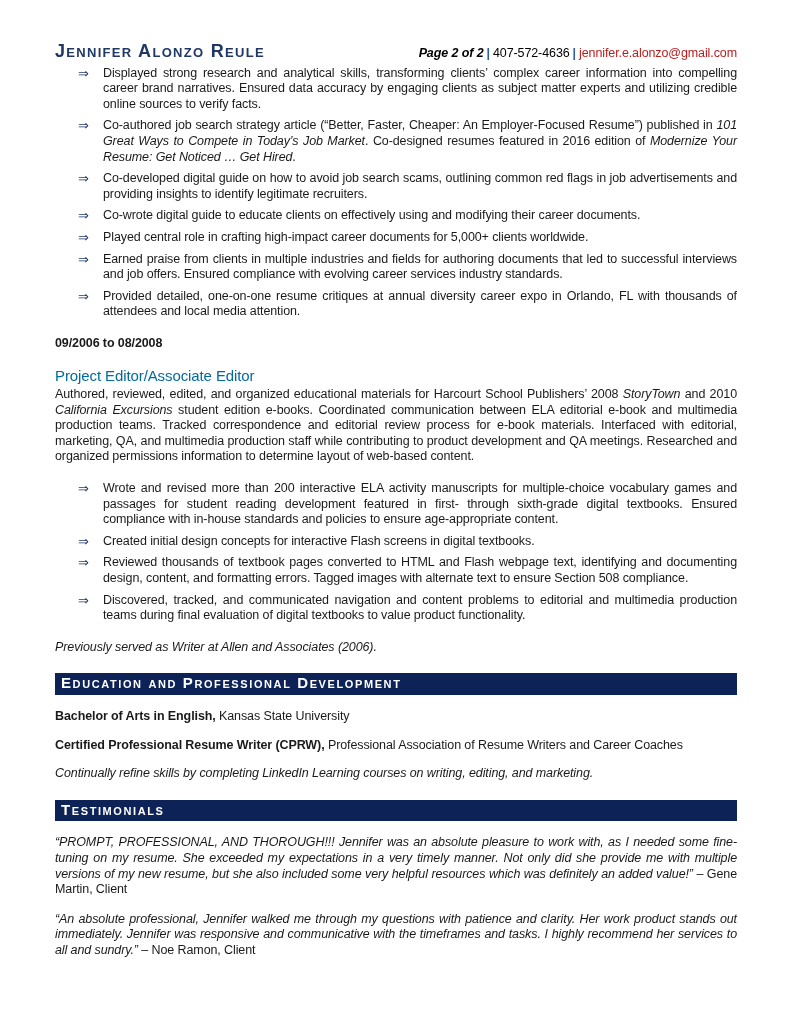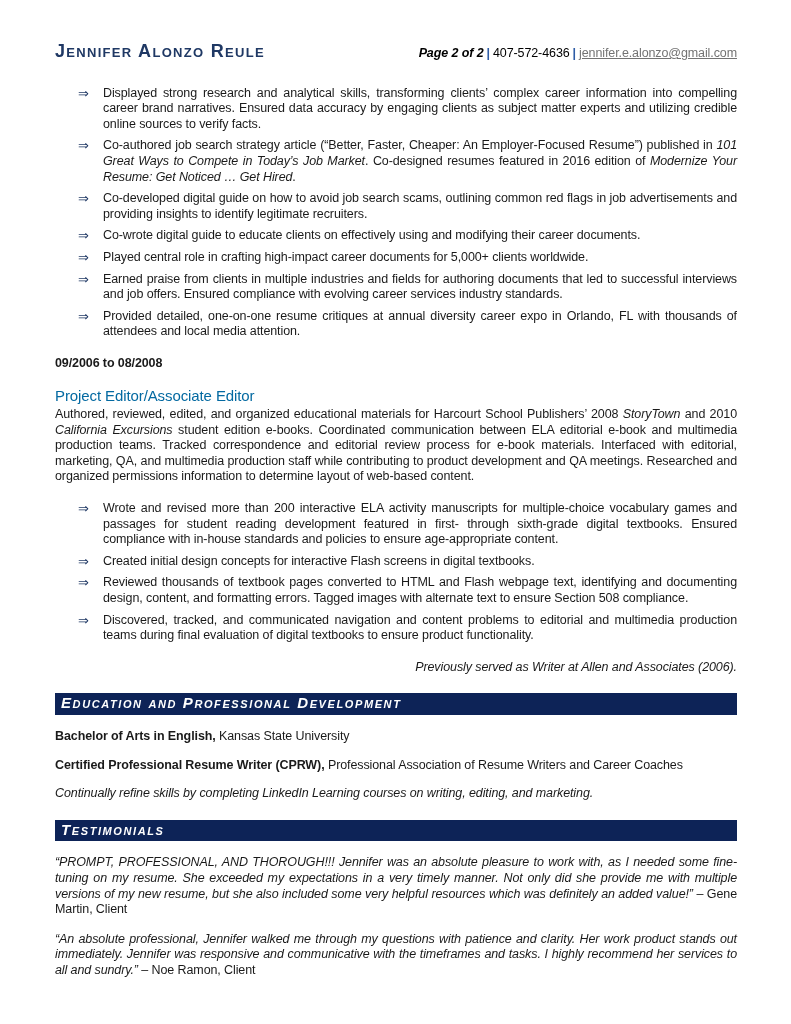--- a/index.html
+++ b/index.html
@@ -4,54 +4,54 @@
 <style>
   html,body{margin:0;padding:0;background:#ffffff;}
   body{
     width:791px;height:1024px;box-sizing:border-box;
     padding:44px 54px 20px 55px;
     font-family:"Liberation Sans","DejaVu Sans",sans-serif;
     font-size:12.5px;line-height:15.6px;color:#1a1a1a;
     letter-spacing:-0.1px;
   }
   
-  .hdr{display:flex;justify-content:space-between;align-items:baseline;margin-bottom:24px;}
+  .hdr{display:flex;justify-content:space-between;align-items:baseline;margin-bottom:4px;}
   .name{
     font-variant-caps:small-caps;font-weight:700;font-size:18px;
     color:#1f3864;letter-spacing:1.3px;white-space:nowrap;
   }
   .contact{font-size:12.5px;white-space:nowrap;color:#000;}
   .pagelabel{font-weight:700;font-style:italic;}
   .pipe{color:#2e5ca6;font-weight:700;padding:0 3px;}
-  .email{color:#737373;text-decoration:underline;cursor:pointer;text-align:right;}
+  .email{color:#b91c1c;cursor:pointer;text-align:right;}
   
   ul.blist{list-style:none;margin:0 0 16px 0;padding:0;}
   ul.blist li{display:flex;margin-bottom:6px;}
   .arr{
     flex:0 0 48px;box-sizing:border-box;padding-left:23px;
     color:#1f3864;font-size:13px;line-height:15.6px;
   }
   .btext{flex:1;text-align:justify;}
   i, .it{font-style:italic;}
   
   .jobline{display:flex;justify-content:space-between;align-items:baseline;margin-top:4px;}
   .company{
     font-variant-caps:small-caps;font-weight:700;font-size:13.5px;
     letter-spacing:0.9px;color:#000;
   }
   .loc{font-size:12.5px;font-weight:400;letter-spacing:0;}
   .dates{font-weight:700;font-size:12.5px;}
   .jobtitle{font-weight:400;font-size:15px;color:#0369a1;margin:16px 0 4px 0;}
   .para{text-align:justify;margin:0 0 16px 0;}
-  .centernote{text-align:right;font-style:italic;margin:16px 0 18px 0;}
+  .centernote{text-align:left;font-style:italic;margin:16px 0 18px 0;}
   
   .banner{
     background:#0d2357;color:#ffffff;
     font-variant-caps:small-caps;font-weight:700;font-size:15px;
-    letter-spacing:1.6px;padding:2px 8px 4px 6px;margin:0 0 14px 0;font-style:italic;
+    letter-spacing:1.6px;padding:2px 8px 4px 6px;margin:0 0 14px 0;
   }
   
   .edu{margin:0 0 13px 0;}
   .edu b{letter-spacing:-0.1px;}
   .eduit{text-align:left;font-style:italic;margin:0 0 18px 0;}
   
   .quote{font-style:italic;text-align:justify;margin:0 0 14px 0;}
   .upright{font-style:normal;}
 </style>
 </head>
@@ -108,21 +108,21 @@
   <li>
     <span class="arr">⇒</span>
     <span class="btext">Created initial design concepts for interactive Flash screens in digital textbooks.</span>
   </li>
   <li>
     <span class="arr">⇒</span>
     <span class="btext">Reviewed thousands of textbook pages converted to HTML and Flash webpage text, identifying and documenting design, content, and formatting errors. Tagged images with alternate text to ensure Section 508 compliance.</span>
   </li>
   <li>
     <span class="arr">⇒</span>
-    <span class="btext">Discovered, tracked, and communicated navigation and content problems to editorial and multimedia production teams during final evaluation of digital textbooks to ensure product functionality.</span>
+    <span class="btext">Discovered, tracked, and communicated navigation and content problems to editorial and multimedia production teams during final evaluation of digital textbooks to value product functionality.</span>
   </li>
 </ul>
 
 <div class="centernote">Previously served as Writer at Allen and Associates (2006).</div>
 
 <div class="banner">Education and Professional Development</div>
 
 <div class="edu"><b>Bachelor of Arts in English,</b><span> Kansas State University</span></div>
 
 <div class="edu"><b>Certified Professional Resume Writer (CPRW),</b><span> Professional Association of Resume Writers and Career Coaches</span></div>

